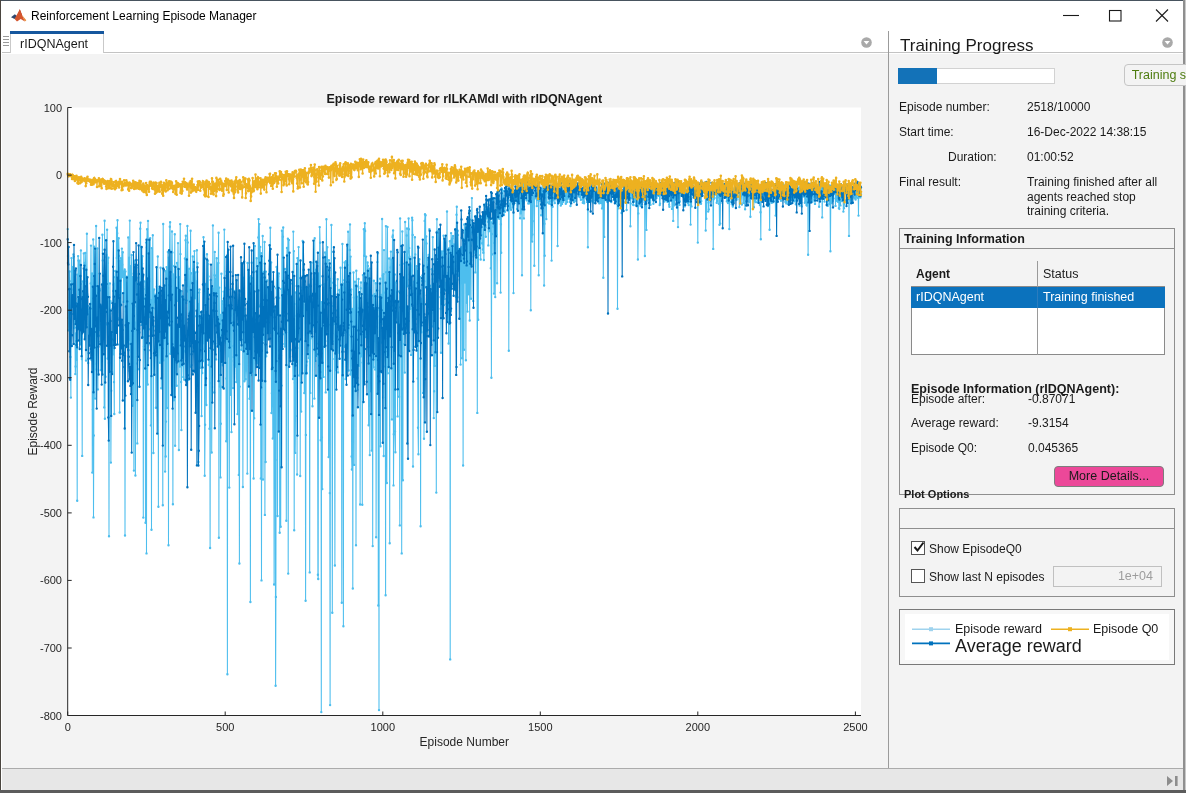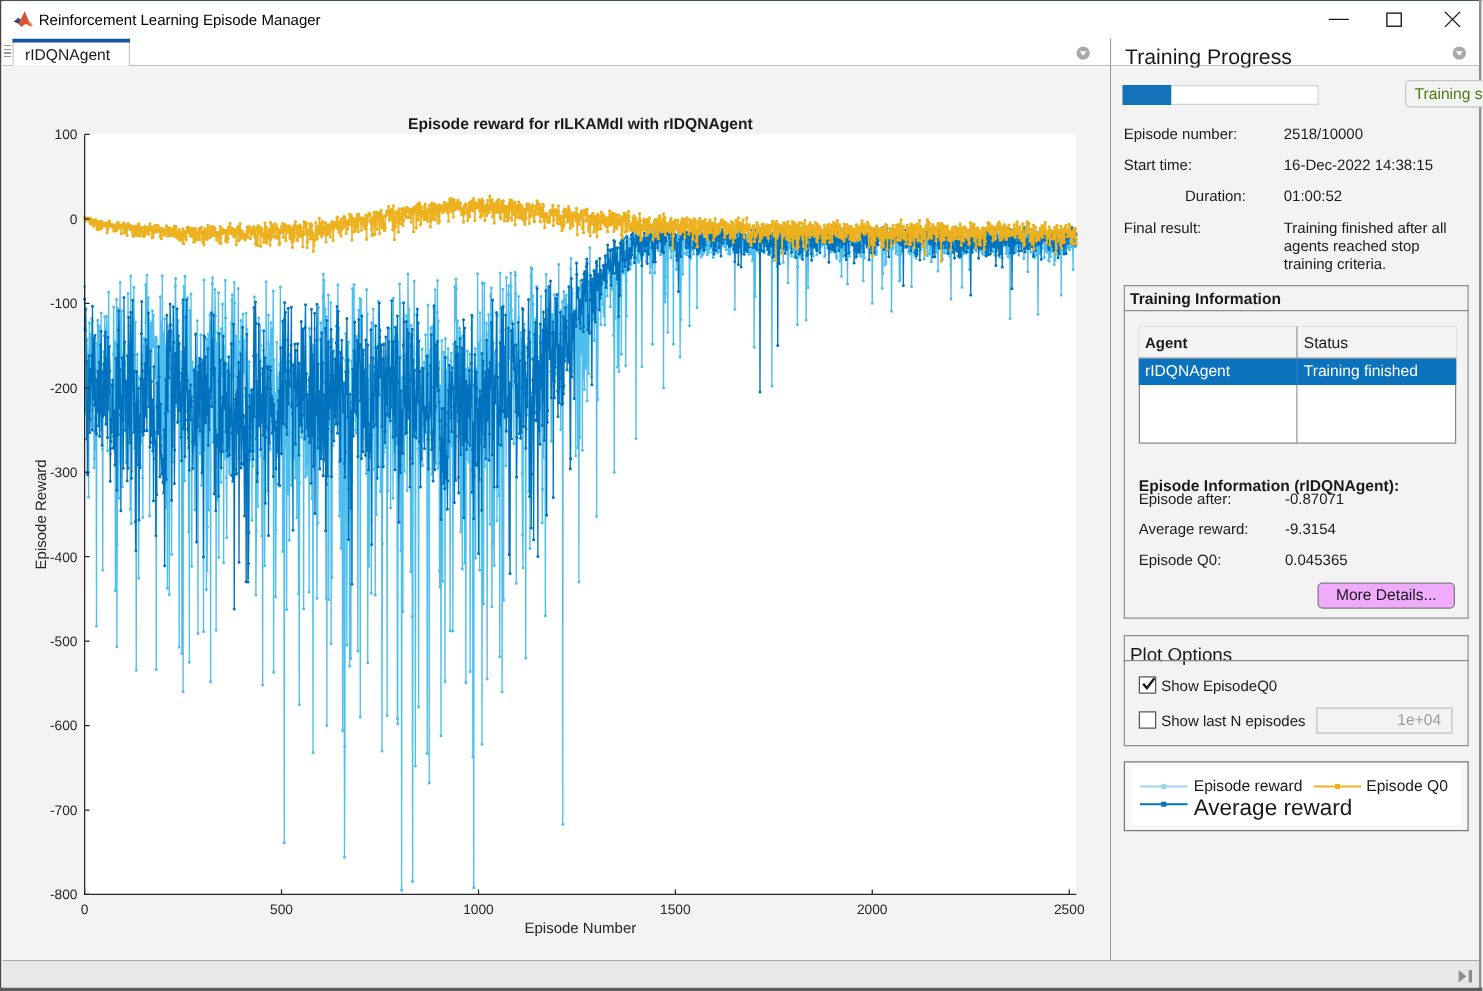--- a/index.html
+++ b/index.html
@@ -122,24 +122,24 @@
 <div class="abs lbl" style="left:1043px;top:290px;color:#fff;font-size:12.5px">Training finished</div>
 <div class="abs" style="left:1037px;top:287px;width:1px;height:21px;background:#2b7cbe"></div>
 
 <div class="abs lbl" style="left:911px;top:382px;font-weight:bold;font-size:12.5px">Episode Information (rIDQNAgent):</div>
 <div class="abs lbl" style="left:911px;top:392px">Episode after:</div>
 <div class="abs lbl" style="left:1028px;top:392px">-0.87071</div>
 <div class="abs lbl" style="left:911px;top:416px">Average reward:</div>
 <div class="abs lbl" style="left:1028px;top:416px">-9.3154</div>
 <div class="abs lbl" style="left:911px;top:441px">Episode Q0:</div>
 <div class="abs lbl" style="left:1028px;top:441px">0.045365</div>
-<div class="abs" style="left:1054px;top:466px;width:110px;height:21px;background:#f0abfc;border:1px solid #7d7d7d;border-radius:4px;color:#1a1a1a;font-size:12.5px;text-align:center;line-height:19px">More Details...</div>
+<div class="abs" style="left:1054px;top:466px;width:110px;height:21px;background:#ec4899;border:1px solid #7d7d7d;border-radius:4px;color:#1a1a1a;font-size:12.5px;text-align:center;line-height:19px">More Details...</div>
 
 <div class="abs" style="left:899px;top:508px;width:276px;height:89px;border:1px solid #8e8e8e"></div>
-<div class="abs lbl" style="left:904px;top:516px;font-weight:normal;font-size:15px">Plot Options</div>
+<div class="abs lbl" style="left:904px;top:488px;font-weight:bold;font-size:11px">Plot Options</div>
 <div class="abs" style="left:899px;top:528px;width:276px;height:1px;background:#8e8e8e"></div>
 <div class="abs" style="left:911px;top:541px;width:14px;height:14px;background:#fff;border:1px solid #555"></div>
 <svg class="abs" style="left:912px;top:540px" width="14" height="14" viewBox="0 0 14 14">
     <path d="M2.5 7 L5.5 10.5 L11.5 2.5" stroke="#1a1a1a" stroke-width="2" fill="none"></path>
   </svg>
 <div class="abs lbl" style="left:929px;top:542px">Show EpisodeQ0</div>
 <div class="abs" style="left:911px;top:569px;width:14px;height:14px;background:#fff;border:1px solid #555"></div>
 <div class="abs lbl" style="left:929px;top:570px">Show last N episodes</div>
 <div class="abs" style="left:1053px;top:566px;width:109px;height:21px;background:#f3f3f3;border:1px solid #c0c0c0;color:#9d9d9d;font-size:12.5px;text-align:right;line-height:19px;padding-right:8px">1e+04</div>
 

